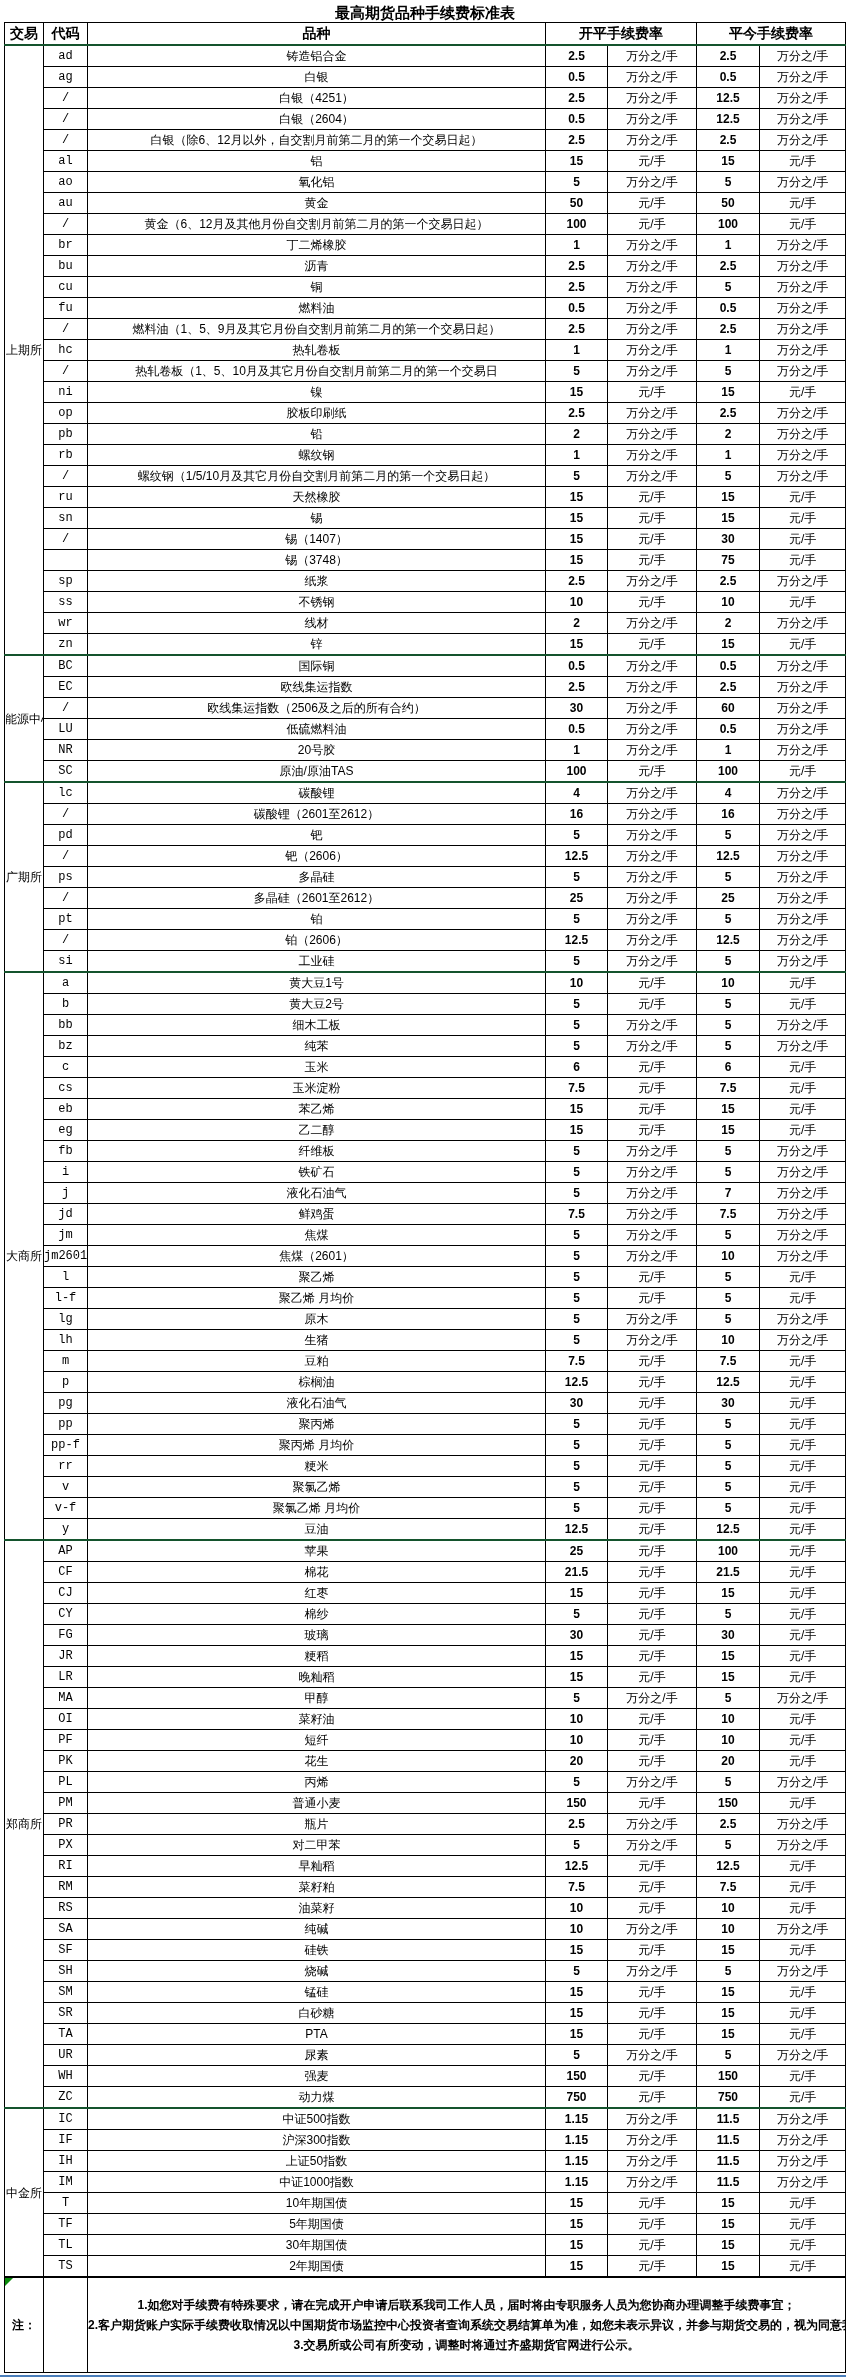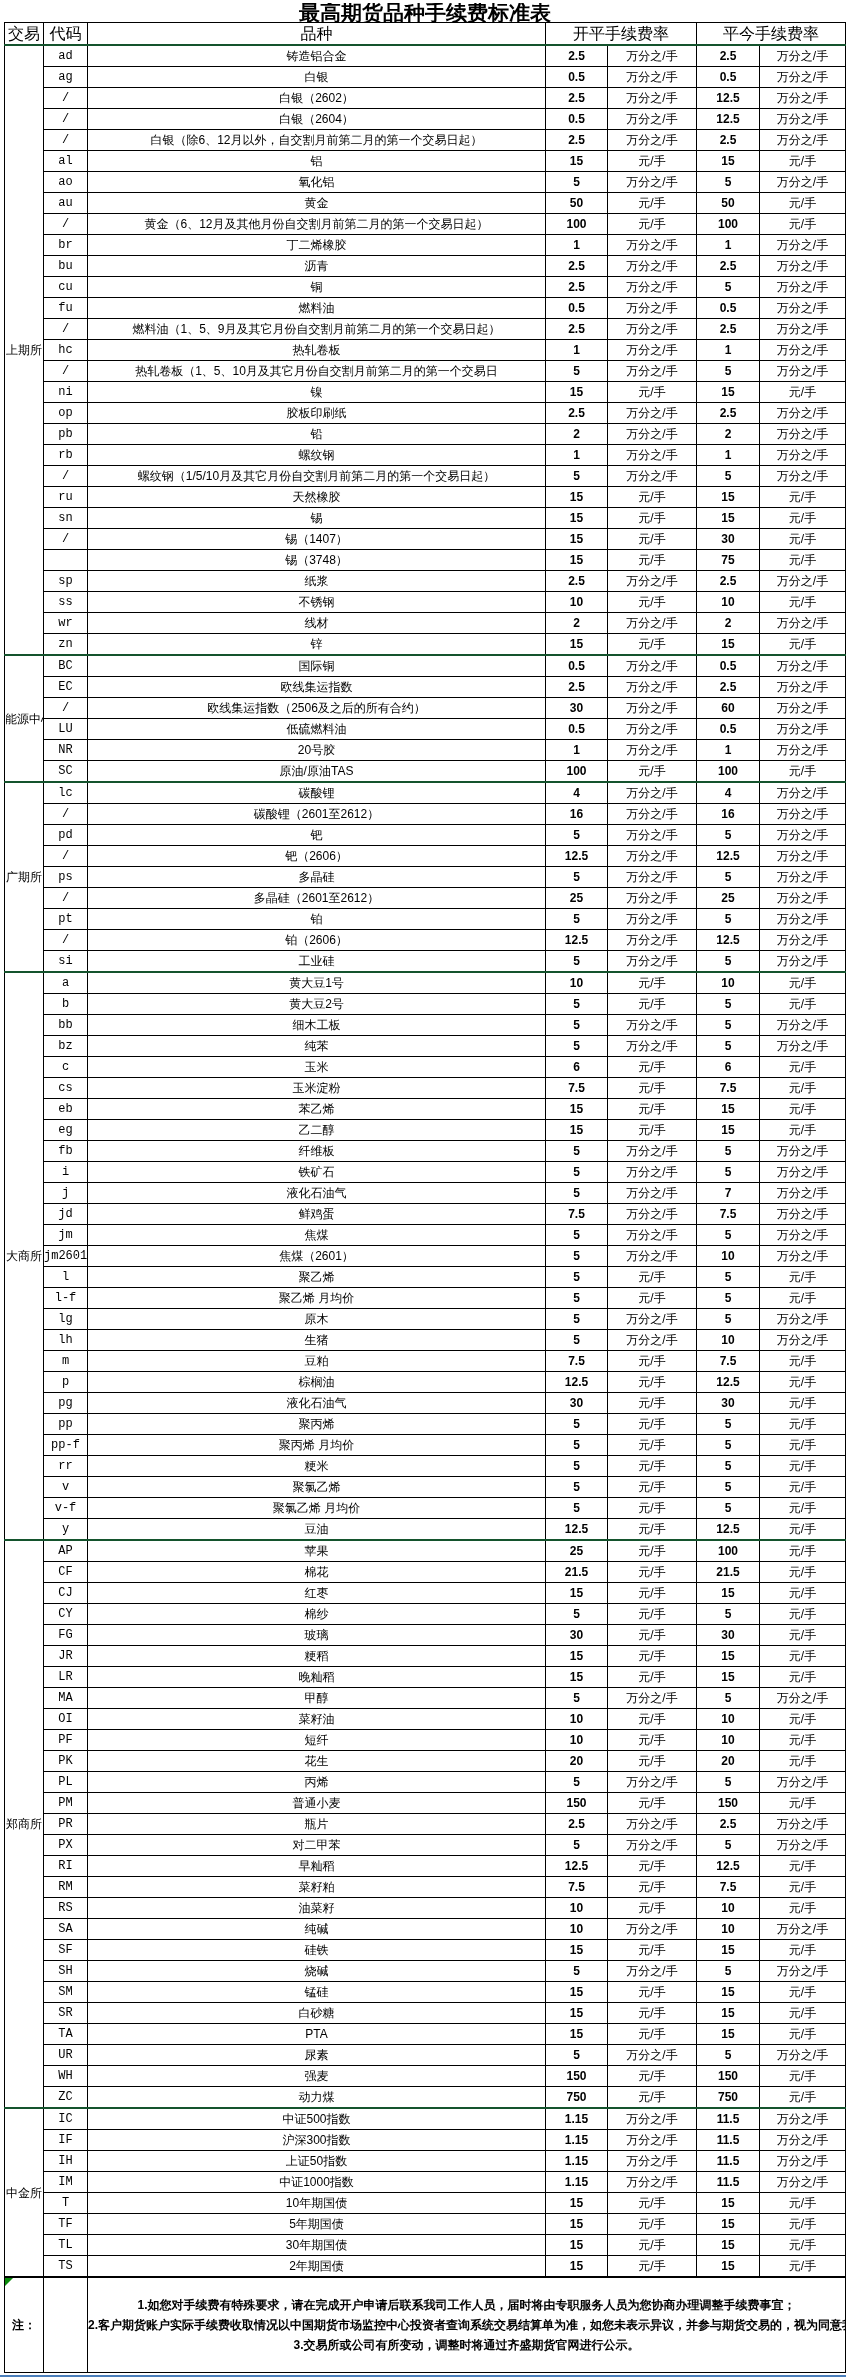--- a/index.html
+++ b/index.html
@@ -4,22 +4,22 @@
 <style>
   html,body{margin:0;padding:0;background:#ffffff;}
   body{font-family:"Liberation Sans",sans-serif;color:#000;}
   #canvas{position:relative;width:846px;height:2377px;background:#fff;overflow:hidden;}
   table.fee{border-collapse:collapse;table-layout:fixed;width:841px;margin:2px 0 0 4px;}
   table.fee td,table.fee th{border:1px solid #000;padding:0;overflow:hidden;white-space:nowrap;
     height:20px;line-height:20px;font-size:12px;text-align:center;vertical-align:middle;}
   
   col.c-exch{width:39px;} col.c-code{width:44px;} col.c-prod{width:458px;}
   col.c-ocv{width:62px;} col.c-ocu{width:89px;} col.c-ctv{width:63px;} col.c-ctu{width:86px;}
-  tr.title-row td{border:1px solid #000;border-bottom:1px solid #000;font-weight:bold;font-size:21px;height:19px;line-height:19px;}
-  tr.head-row th{font-weight:normal;font-size:16px;height:21px;line-height:21px;background:#fff;}
+  tr.title-row td{border:1px solid #000;border-bottom:1px solid #000;font-weight:bold;font-size:15px;height:19px;line-height:19px;}
+  tr.head-row th{font-weight:bold;font-size:14px;height:21px;line-height:21px;background:#fff;}
   td.exch{font-size:12px;white-space:normal;word-break:break-all;line-height:15px;padding:0 8px;border-radius:6px;}
   td.code{font-family:"Liberation Mono","DejaVu Sans Mono",monospace;font-size:11px;}
   td.prod{font-size:12px;}
   td.fv{font-weight:bold;font-size:13px;text-align:right;padding-right:6px;border-right:1px solid #aeb8c2;}
   td.fu{font-size:12px;text-align:right;padding-right:3px;border-left:1px solid #aeb8c2;}
   td.fv2{border-right:1px solid #aeb8c2;}
   tr.sect-first td{border-top:2px solid #14532d;}
   tr.notes-row td{border-top:2px solid #000;height:94px;}
   td.note-label{font-weight:bold;font-size:13px;vertical-align:middle;position:relative;}
   td.note-text{white-space:normal;text-align:left;font-weight:bold;font-size:13px;line-height:19px;
@@ -66,21 +66,21 @@
         <tr>
           <td class="code">ag</td>
           <td class="prod">白银</td>
           <td class="fv fv2">0.5</td>
           <td class="fu">万分之/手</td>
           <td class="fv">0.5</td>
           <td class="fu">万分之/手</td>
         </tr>
         <tr>
           <td class="code">/</td>
-          <td class="prod">白银（2602）</td>
+          <td class="prod">白银（4251）</td>
           <td class="fv fv2">2.5</td>
           <td class="fu">万分之/手</td>
           <td class="fv">12.5</td>
           <td class="fu">万分之/手</td>
         </tr>
         <tr>
           <td class="code">/</td>
           <td class="prod">白银（2604）</td>
           <td class="fv fv2">0.5</td>
           <td class="fu">万分之/手</td>

